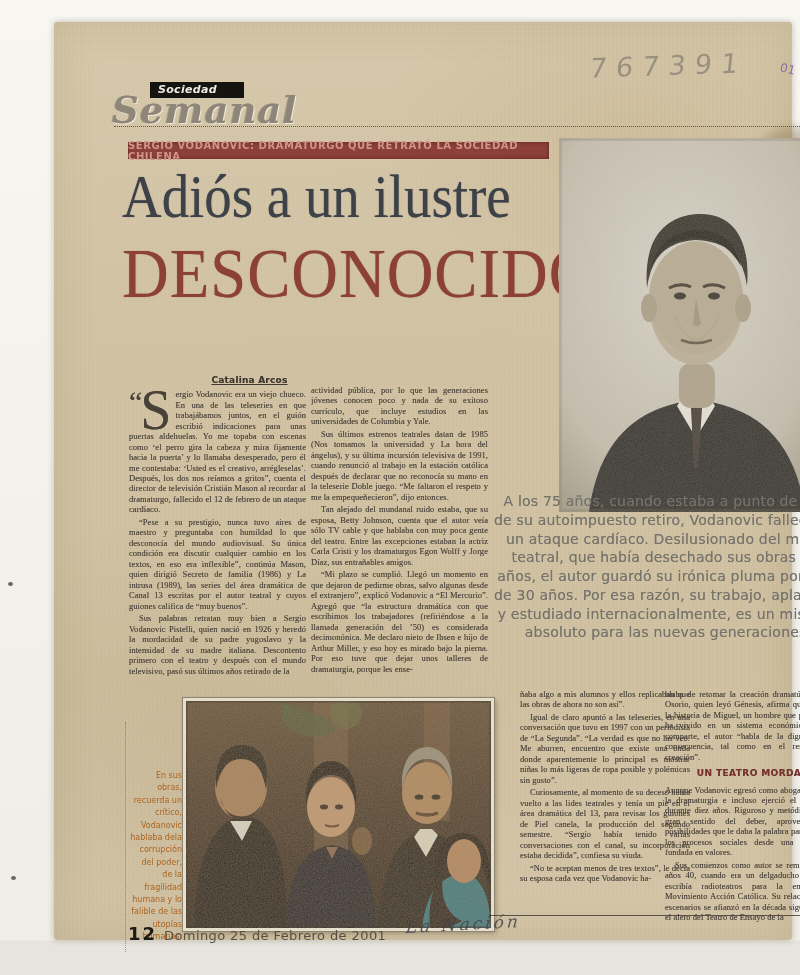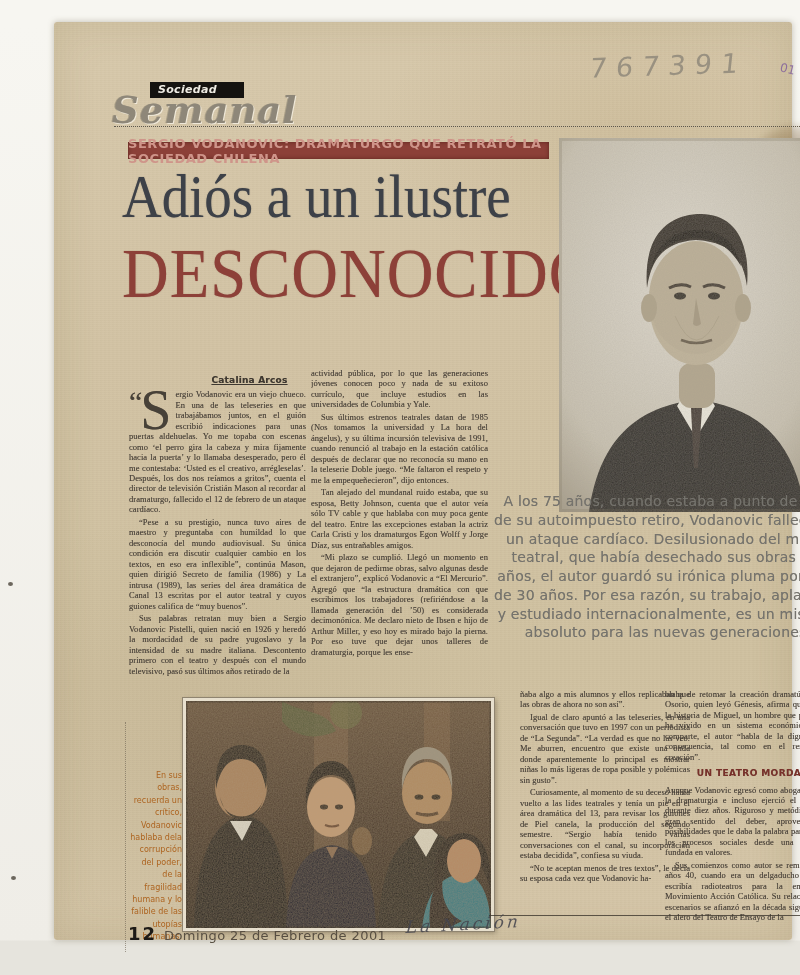--- a/index.html
+++ b/index.html
@@ -20,21 +20,21 @@
   .kicker-box{position:absolute;left:96px;top:60px;background:#151310;color:#efece4;
     font-family:"DejaVu Sans",sans-serif;font-weight:bold;font-style:italic;font-size:11px;
     padding:1px 27px 2px 8px;letter-spacing:.3px;}
   .script-title{position:absolute;left:58px;top:66px;font-family:"DejaVu Serif",serif;
     font-style:italic;font-weight:bold;font-size:37px;color:#8e8779;
     text-shadow:1px 1px 0 rgba(245,240,228,.8), -1px 0 0 rgba(90,85,75,.35);letter-spacing:1px;}
   .top-rule{position:absolute;left:60px;top:104px;width:726px;border-top:1px dotted #5d574d;}
   
   .banner{position:absolute;left:74px;top:120px;width:421px;height:17px;background:#8c4038;
     box-shadow:inset 0 0 4px rgba(60,20,15,.6);display:flex;align-items:center;justify-content:center;}
-  .banner span{font-family:"DejaVu Sans",sans-serif;font-size:13px;font-weight:bold;
+  .banner span{font-family:"DejaVu Sans",sans-serif;font-size:10px;font-weight:bold;
     color:#cf958a;letter-spacing:.55px;}
   .smudge{position:absolute;left:688px;top:98px;width:104px;height:84px;
     background:radial-gradient(60% 55% at 55% 45%, rgba(110,80,40,.55), rgba(120,90,50,.25) 60%, transparent 80%);
     filter:blur(2px);}
   
   .hl1{position:absolute;left:68px;top:140px;width:480px;font-size:56px;color:#3d4148;
     letter-spacing:0px;transform:scale(.98,1.08);transform-origin:left top;text-shadow:0 0 1px rgba(40,45,55,.5);}
   .hl2{position:absolute;left:68px;top:212px;width:500px;font-size:66px;color:#8d4038;
     letter-spacing:1px;transform:scale(.98,1.05);transform-origin:left top;text-shadow:0 0 1px rgba(110,40,35,.5);}
   
@@ -42,21 +42,21 @@
   
   .pullquote{position:absolute;left:440px;top:470px;width:348px;height:200px;
     font-family:"DejaVu Sans",sans-serif;font-size:14px;line-height:1.34;color:#75736d;
     text-align:center;letter-spacing:.2px;text-shadow:0 0 .5px rgba(110,108,100,.6);}
   
   .col{position:absolute;font-size:8.5px;line-height:1.235;color:#4b443c;text-align:justify;
     overflow:hidden;letter-spacing:.05px;text-shadow:0 0 .4px rgba(70,60,50,.55);}
   .col p{margin:0 0 2px 0;text-indent:10px;}
   .col p.noindent{text-indent:0;}
   #col1{left:75px;top:346px;width:177px;height:334px;}
-  #col2{left:257px;top:346px;width:177px;height:334px;}
+  #col2{left:257px;top:363px;width:177px;height:334px;}
   #col3{left:437px;top:667px;width:170px;height:238px;margin-left:29px;}
   #col4{left:611px;top:667px;width:175px;height:238px;}
   .byline{display:block;text-align:center;margin:7px 0 3px 64px;font-weight:bold;font-size:9px;
     text-decoration:underline;color:#3e3830;font-family:"DejaVu Sans",sans-serif;letter-spacing:.2px;}
   .opener{float:left;margin:2px 4px 0 0;line-height:.7;}
   .opener .oq{font-size:30px;color:#474138;vertical-align:top;letter-spacing:-2px;}
   .opener .dc{font-size:56px;color:#474138;font-family:"Liberation Serif",serif;}
   .subhead{font-family:"DejaVu Sans",sans-serif;font-weight:bold;font-size:9px;color:#79302a;
     text-align:center;margin:6px 0 5px 0;letter-spacing:.4px;}
   

